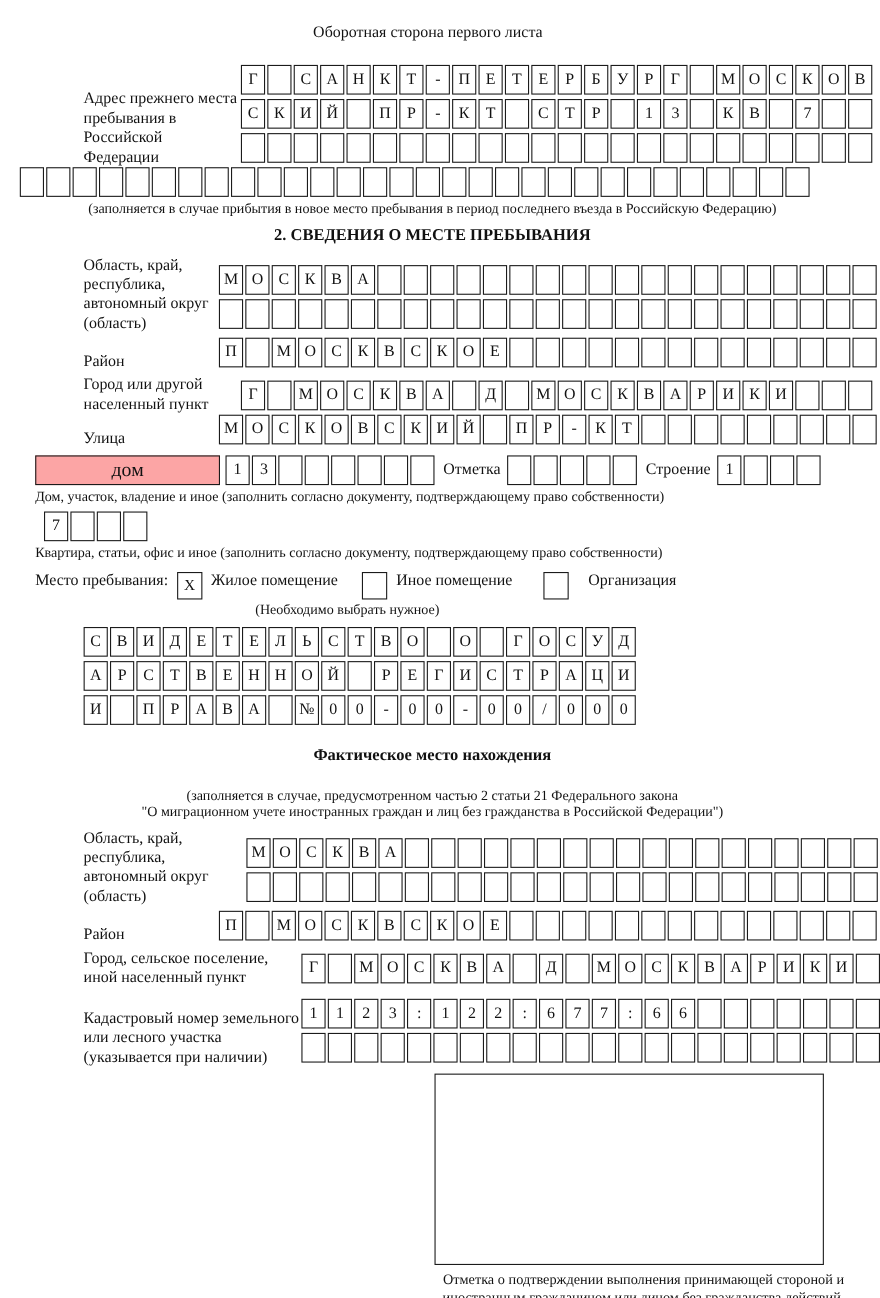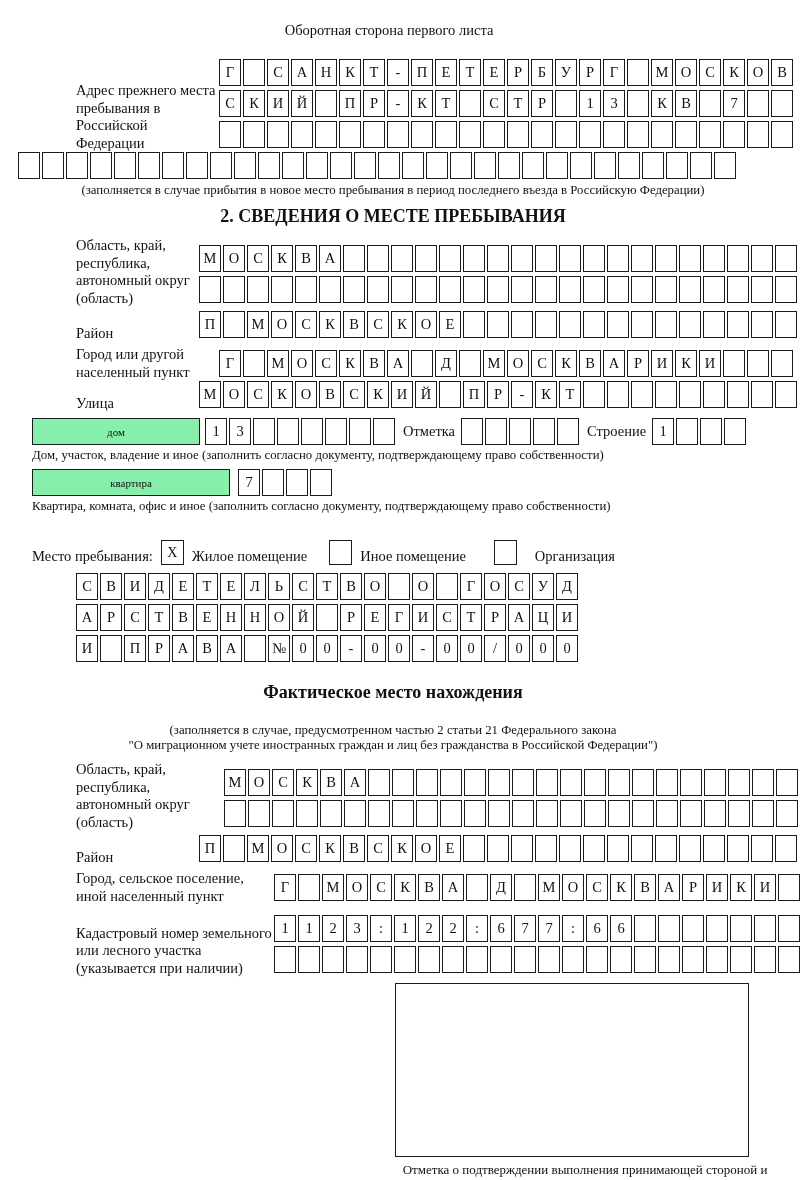--- a/index.html
+++ b/index.html
@@ -21,34 +21,34 @@
   .rows{display:flex;flex-direction:column;}
   .cellrow{display:flex;margin-bottom:4px;}
   .cell{
     width:20px;height:25px;flex:none;
     border:1.6px solid #1b1b1b;margin-right:2px;
     display:flex;align-items:center;justify-content:center;
     font-size:14.5px;background:#fff;
   }
   .note{font-size:12.8px;}
   .center{text-align:center;}
-  .sec-title{font-weight:bold;font-size:18px;text-align:center;margin:8px 0 10px 0;}
+  .sec-title{font-weight:bold;font-size:15px;text-align:center;margin:8px 0 10px 0;}
   .fullrow{margin-left:-14px;margin-top:0px;}
   .inline-label{font-size:14.5px;margin:0 6px;align-self:center;}
   .labelbox{
     border:1.6px solid #1b1b1b;height:25px;display:flex;
-    align-items:center;justify-content:center;font-size:11px;background:#86efac;flex:none;
+    align-items:center;justify-content:center;font-size:18px;background:#fca5a5;flex:none;
   }
   .dom-row,.kv-row{display:flex;align-items:center;margin-top:6px;margin-bottom:3px;}
   .checkbox{
     width:21px;height:23px;border:1.6px solid #1b1b1b;flex:none;
     display:flex;align-items:center;justify-content:center;
     font-size:14px;margin:0 8px;background:#fff;
   }
-  .stay-row{display:flex;align-items:flex-end;margin-top:26px;font-size:14.5px;}
+  .stay-row{display:flex;align-items:flex-start;margin-top:10px;font-size:14.5px;}
   .stamp-box{
     border:1.8px solid #1b1b1b;width:352px;height:172px;
     margin-left:363px;margin-top:6px;background:#fff;
   }
   .stamp-caption{
     margin-left:368px;width:370px;text-align:center;
     font-size:13px;line-height:16.5px;margin-top:5px;
   }
   .mt4{margin-top:4px;} .mt8{margin-top:8px;}
   .cad-rows{margin-top:10px;}
@@ -168,21 +168,21 @@
       <div class="cell"></div>
       <div class="cell"></div>
       <div class="cell"></div>
       <div class="cell"></div>
       <div class="cell"></div>
       <div class="cell"></div>
       <div class="cell"></div>
       <div class="cell"></div>
       <div class="cell"></div>
     </div>
-  <div class="note center">(заполняется в случае прибытия в новое место пребывания в период последнего въезда в Российскую Федерации)</div>
+  <div class="note center">(заполняется в случае прибытия в новое место пребывания в период последнего въезда в Российскую Федерацию)</div>
 
   <div class="sec-title">2. СВЕДЕНИЯ О МЕСТЕ ПРЕБЫВАНИЯ</div>
 
   <div class="field-row">
     <div class="label w118">Область, край, республика, автономный округ (область)</div>
     <div class="rows">
       <div class="cellrow">
           <div class="cell">М</div>
           <div class="cell">О</div>
           <div class="cell">С</div>
@@ -355,39 +355,39 @@
     <div class="cellrow" style="margin:0;">
         <div class="cell">1</div>
         <div class="cell"></div>
         <div class="cell"></div>
         <div class="cell"></div>
       </div>
   </div>
   <div class="note">Дом, участок, владение и иное (заполнить согласно документу, подтверждающему право собственности)</div>
 
   <div class="kv-row">
-    <div class="labelbox" style="width:196px;">квартира</div>
     <div class="cellrow" style="margin:0 0 0 8px;">
         <div class="cell">7</div>
         <div class="cell"></div>
         <div class="cell"></div>
         <div class="cell"></div>
       </div>
   </div>
-  <div class="note">Квартира, комната, офис и иное (заполнить согласно документу, подтверждающему право собственности)</div>
+  <div class="note">Квартира, статьи, офис и иное (заполнить согласно документу, подтверждающему право собственности)</div>
 
   <div class="stay-row">
     <span>Место пребывания:</span>
     <span class="checkbox">X</span>
     <span>Жилое помещение</span>
     <span class="checkbox" style="margin-left:22px;"></span>
     <span>Иное помещение</span>
     <span class="checkbox" style="margin-left:28px;margin-right:18px;"></span>
     <span>Организация</span>
   </div>
+  <div class="note" style="margin-left:200px;margin-top:2px;">(Необходимо выбрать нужное)</div>
 
   <div class="field-row mt8">
     <div class="rows">
       <div class="cellrow">
           <div class="cell">С</div>
           <div class="cell">В</div>
           <div class="cell">И</div>
           <div class="cell">Д</div>
           <div class="cell">Е</div>
           <div class="cell">Т</div>

